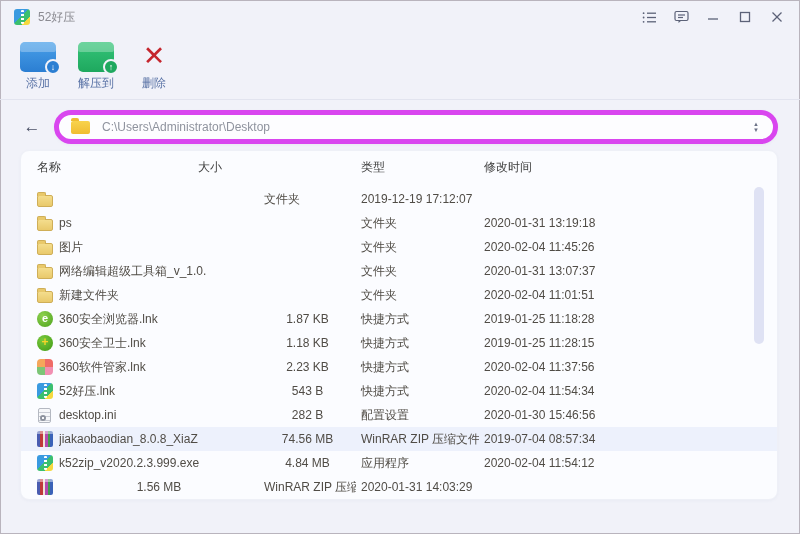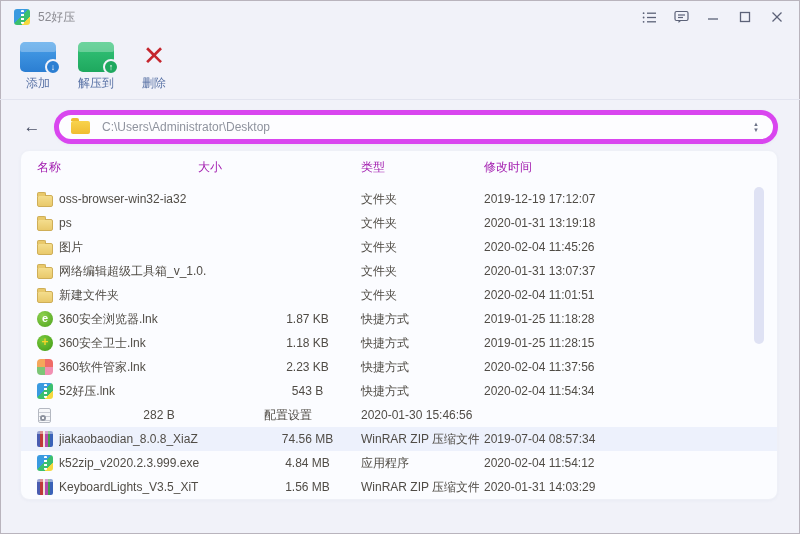--- a/index.html
+++ b/index.html
@@ -42,21 +42,21 @@
   .folder-mini { width:19px; height:13px; background:linear-gradient(#f8d34d,#f0bc31); border-radius:2px;
       position:relative; margin-right:12px; }
   .folder-mini::before { content:''; position:absolute; top:-3px; left:0; width:8px; height:3px;
       background:#f0bc31; border-radius:2px 2px 0 0; }
   .addr-text { color:#8f939e; flex:1; }
   .stepper { display:flex; flex-direction:column; line-height:6px; font-size:6px; color:#6c7287; }
 
   
   .list-panel { position:absolute; left:20px; top:150px; width:758px; height:350px; background:#fbfcff;
       border:1px solid #eef0f7; border-radius:9px; box-shadow:0 1px 3px rgba(120,130,170,.06); overflow:hidden; }
-  .list-header { position:relative; height:32px; line-height:32px; color:#a21caf; }
+  .list-header { position:relative; height:32px; line-height:32px; color:#404040; }
   .list-header span { position:absolute; top:0; }
   .h-name { left:16px; } .h-size { left:177px; } .h-type { left:340px; } .h-date { left:463px; }
 
   .rows { position:absolute; top:36px; left:0; right:0; }
   .row { display:grid; grid-template-columns:22px 200px 97px 123px auto; height:24px; line-height:24px;
       padding-left:16px; align-items:center; }
   .row.selected { background:#edf1fc; }
   .c-size { text-align:center; }
   .c-type { padding-left:5px; white-space:nowrap; overflow:hidden; }
   .c-date { padding-left:5px; white-space:nowrap; }
@@ -164,21 +164,20 @@
   <div class="list-panel">
     <div class="list-header">
       <span class="h-name">名称</span>
       <span class="h-size">大小</span>
       <span class="h-type">类型</span>
       <span class="h-date">修改时间</span>
     </div>
     <div class="rows" id="rows">
         <div class="row">
     <span class="fi fi-folder"></span>
-    <span class="c-name">oss-browser-win32-ia32</span>
     <span class="c-size"></span>
     <span class="c-type">文件夹</span>
     <span class="c-date">2019-12-19 17:12:07</span>
   </div>
         <div class="row">
     <span class="fi fi-folder"></span>
     <span class="c-name">ps</span>
     <span class="c-size"></span>
     <span class="c-type">文件夹</span>
     <span class="c-date">2020-01-31 13:19:18</span>
@@ -227,41 +226,41 @@
   </div>
         <div class="row">
     <span class="fi fi-haozip"></span>
     <span class="c-name">52好压.lnk</span>
     <span class="c-size">543 B</span>
     <span class="c-type">快捷方式</span>
     <span class="c-date">2020-02-04 11:54:34</span>
   </div>
         <div class="row">
     <span class="fi fi-ini"></span>
+    <span class="c-name">desktop.ini</span>
     <span class="c-size">282 B</span>
     <span class="c-type">配置设置</span>
     <span class="c-date">2020-01-30 15:46:56</span>
   </div>
         <div class="row selected">
     <span class="fi fi-winrar"></span>
     <span class="c-name">jiakaobaodian_8.0.8_XiaZ</span>
     <span class="c-size">74.56 MB</span>
     <span class="c-type">WinRAR ZIP 压缩文件</span>
     <span class="c-date">2019-07-04 08:57:34</span>
   </div>
         <div class="row">
     <span class="fi fi-haozip"></span>
     <span class="c-name">k52zip_v2020.2.3.999.exe</span>
     <span class="c-size">4.84 MB</span>
     <span class="c-type">应用程序</span>
     <span class="c-date">2020-02-04 11:54:12</span>
   </div>
         <div class="row">
     <span class="fi fi-winrar"></span>
-    <span class="c-name">KeyboardLights_V3.5_XiT</span>
     <span class="c-size">1.56 MB</span>
     <span class="c-type">WinRAR ZIP 压缩文件</span>
     <span class="c-date">2020-01-31 14:03:29</span>
   </div>
       </div>
     <div class="scroll-thumb"></div>
   </div>
 
 </div>
 

